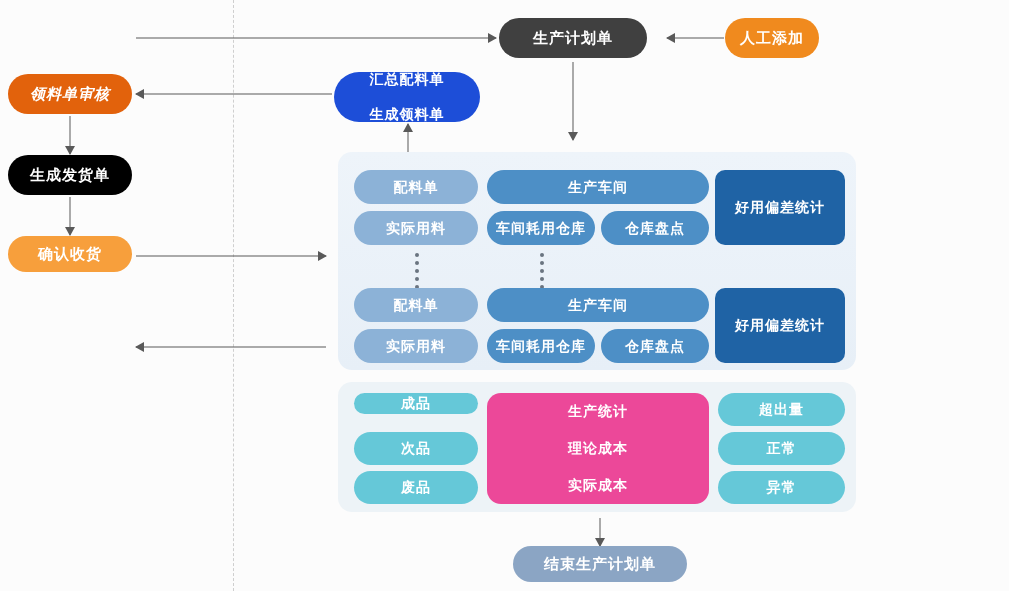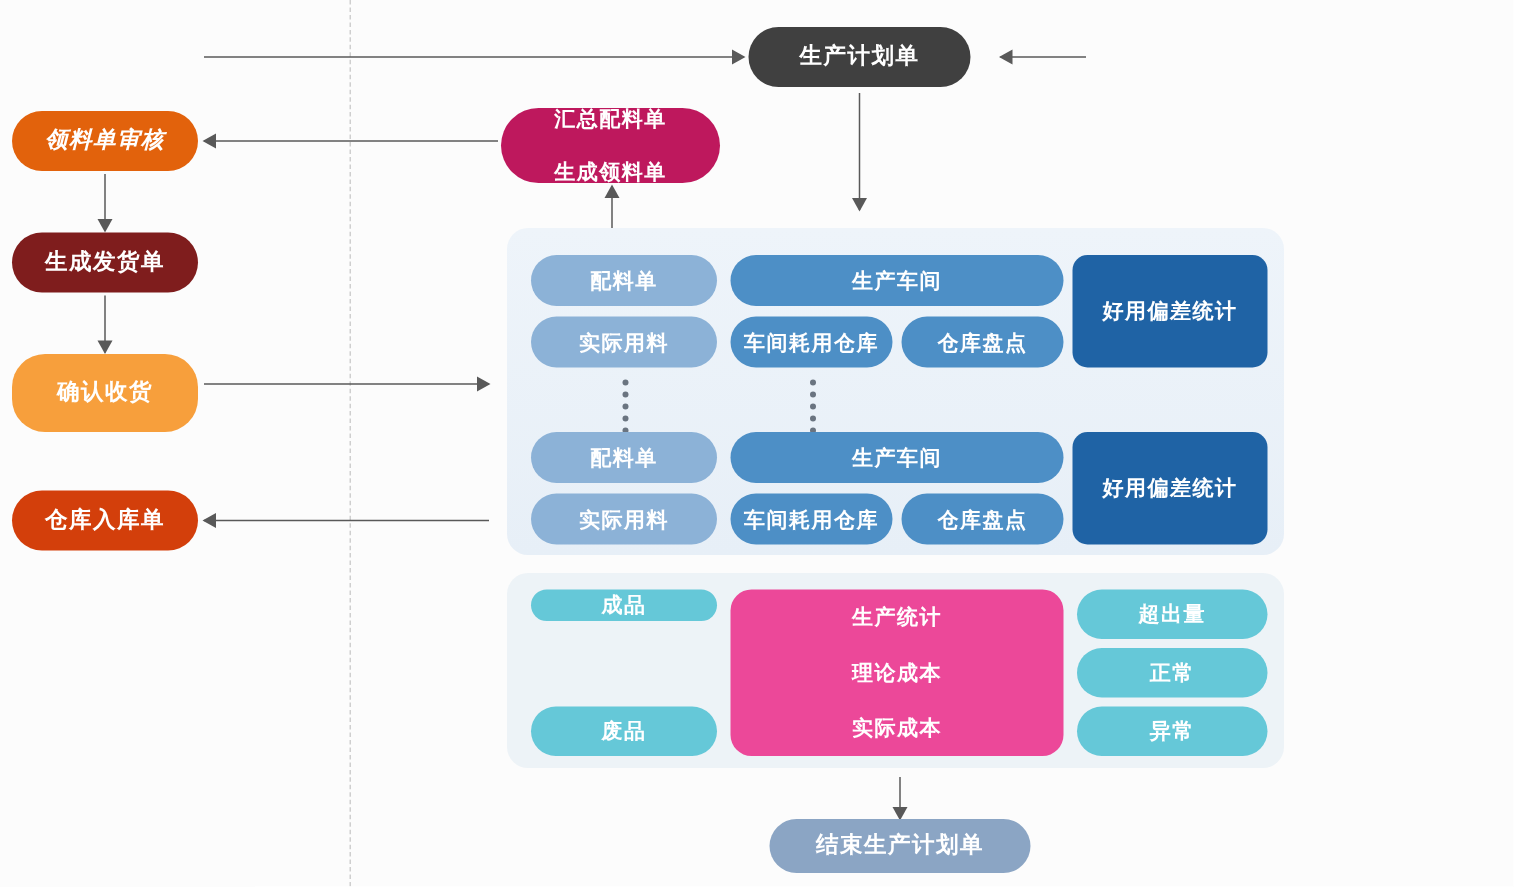--- a/index.html
+++ b/index.html
@@ -27,26 +27,26 @@
     color: #ffffff;
     font-weight: bold;
     letter-spacing: 1px;
     line-height: 1.35;
     box-sizing: border-box;
   }
 
   
   .orange1 { background: #d93f0c; border-radius: 22px; }
   .orange2 { background: #e2620c; border-radius: 22px; }
-  .orange3 { background: #7f1d1d; border-radius: 22px; }
+  .orange3 { background: #000000; border-radius: 22px; }
   .orange4 { background: #f79f3c; border-radius: 22px; }
   .orange5 { background: #d33f0b; border-radius: 22px; }
   .orange-accent { background: #f08a1e; border-radius: 22px; }
   .salmon { background: #404040; border-radius: 22px; }
-  .vermilion { background: #be185d; border-radius: 26px; gap: 16px; }
+  .vermilion { background: #1d4ed8; border-radius: 26px; gap: 16px; }
 
   
   .panel {
     position: absolute;
     background: #eaf1f8;
     border-radius: 14px;
     box-sizing: border-box;
   }
   .bluepanel { background: linear-gradient(180deg,#eef4fa 0%, #e7eff7 100%); }
   .tealpanel { background: #edf3f7; }
@@ -150,36 +150,36 @@
       <span class="head down"></span>
   </div>
 
   <div class="pill orange3" style="left:8px; top:155px; width:124px; height:40px; font-size:15px;">生成发货单</div>
 
   <div class="arrow-v" style="left:64px; top:197px; width:12px; height:38px;">
     <span class="line"></span>
       <span class="head down"></span>
   </div>
 
-  <div class="pill orange4" style="left:8px; top:236px; width:124px; height:52px; font-size:15px;">确认收货</div>
-
-  <div class="pill orange5" style="left:8px; top:327px; width:124px; height:40px; font-size:15px;">仓库入库单</div>
+  <div class="pill orange4" style="left:8px; top:236px; width:124px; height:36px; font-size:15px;">确认收货</div>
+
 
   <div class="arrow-h" style="left:136px; top:32px; width:360px; height:12px;">
     <span class="line"></span>
       <span class="head right"></span>
   </div>
 
   <div class="pill salmon" style="left:499px; top:18px; width:148px; height:40px; font-size:15px;">生产计划单</div>
 
   <div class="arrow-h" style="left:667px; top:32px; width:57px; height:12px;">
     <span class="line"></span>
       <span class="head left"></span>
   </div>
 
+  <div class="pill orange-accent" style="left:725px; top:18px; width:94px; height:40px; font-size:15px;">人工添加</div>
 
   <div class="arrow-v" style="left:567px; top:62px; width:12px; height:78px;">
     <span class="line"></span>
       <span class="head down"></span>
   </div>
 
   <div class="pill vermilion stack" style="left:334px; top:72px; width:146px; height:50px; font-size:14px;">
     <span>汇总配料单</span>
     <span>生成领料单</span>
   </div>
@@ -241,20 +241,21 @@
 
   <div class="pill b-light" style="left:354px; top:329px; width:124px; height:34px; font-size:14px;">实际用料</div>
 
   <div class="pill b-med" style="left:487px; top:329px; width:108px; height:34px; font-size:14px;">车间耗用仓库</div>
 
   <div class="pill b-med" style="left:601px; top:329px; width:108px; height:34px; font-size:14px;">仓库盘点</div>
 
   <div class="panel tealpanel" style="left:338px; top:382px; width:518px; height:130px;"></div>
 
   <div class="pill t-light" style="left:354px; top:393px; width:124px; height:21px; font-size:14px;">成品</div>
+  <div class="pill t-light" style="left:354px; top:432px; width:124px; height:33px; font-size:14px;">次品</div>
   <div class="pill t-light" style="left:354px; top:471px; width:124px; height:33px; font-size:14px;">废品</div>
 
   <div class="pill t-dark stack" style="left:487px; top:393px; width:222px; height:111px; font-size:14px; justify-content:space-around;">
     <span>生产统计</span>
     <span>理论成本</span>
     <span>实际成本</span>
   </div>
 
   <div class="pill t-light" style="left:718px; top:393px; width:127px; height:33px; font-size:14px;">超出量</div>
   <div class="pill t-light" style="left:718px; top:432px; width:127px; height:33px; font-size:14px;">正常</div>

